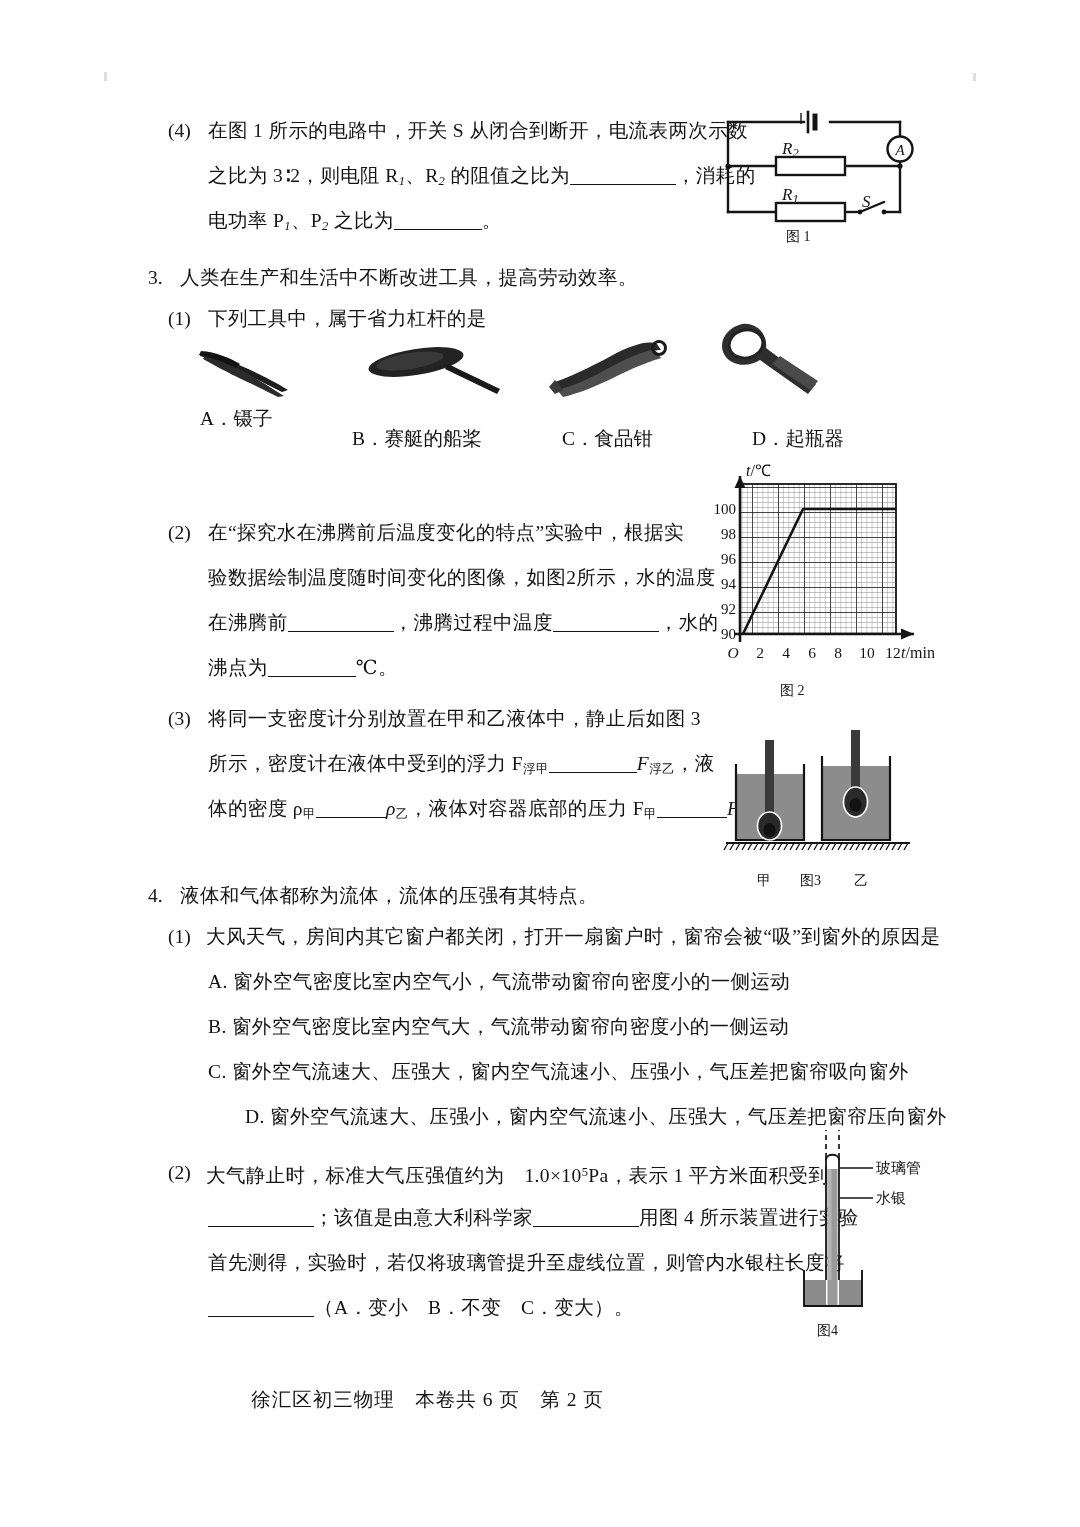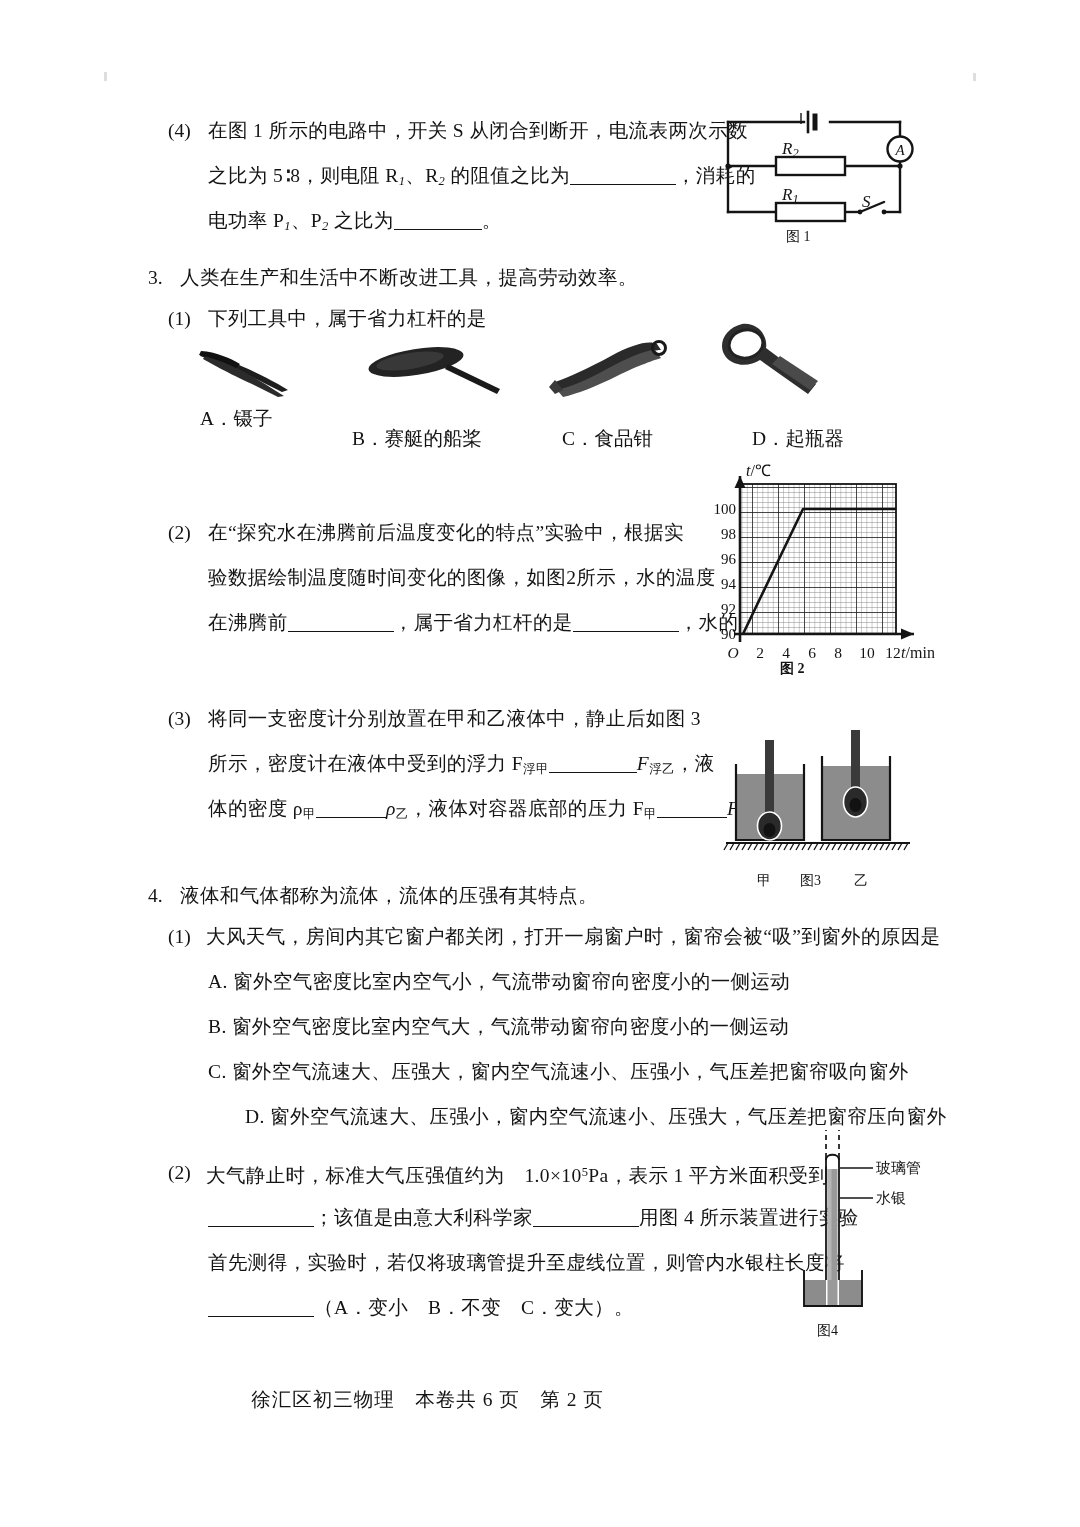--- a/index.html
+++ b/index.html
@@ -92,21 +92,21 @@
   <div class="speckle" style="left:973px;top:73px;width:3px;height:8px;"></div>
   <div class="speckle" style="left:800px;top:113px;width:2px;height:11px;background:#333;opacity:.8;"></div>
 
   <div class="qnum" style="left:168px;top:108px;">(4)</div>
 
   <div class="blk qtext" style="left:208px;top:108px;">
     <span>在图 1 所示的电路中，开关 S 从闭合到断开，电流表两次示数</span>
   </div>
 
   <div class="blk qtext" style="left:208px;top:153px;">
-    <span>之比为 5∶8，则电阻 R</span><span class="sub ital">1</span><span>、R</span><span class="sub ital">2</span><span> 的阻值之比为</span><span class="fill f-lg"></span><span>，消耗的</span>
+    <span>之比为 3∶2，则电阻 R</span><span class="sub ital">1</span><span>、R</span><span class="sub ital">2</span><span> 的阻值之比为</span><span class="fill f-lg"></span><span>，消耗的</span>
   </div>
 
   <div class="blk qtext" style="left:208px;top:198px;">
     <span>电功率 P</span><span class="sub ital">1</span><span>、P</span><span class="sub ital">2</span><span> 之比为</span><span class="fill f-md"></span><span>。</span>
   </div>
 
   <svg style="position:absolute;left:718px;top:108px;" width="215" height="120" viewBox="0 0 215 120">
     <g stroke="#141414" stroke-width="2.4" fill="none" stroke-linecap="square">
 
       <path d="M10 14 H86"></path>
@@ -196,21 +196,24 @@
     <span>C．</span><span>食品钳</span>
   </div>
   <div class="choice-row" style="left:752px;top:425px;">
     <span>D．</span><span>起瓶器</span>
   </div>
 
   <div class="qnum" style="left:168px;top:510px;">(2)</div>
   <div class="blk qtext" style="left:208px;top:510px;">在“探究水在沸腾前后温度变化的特点”实验中，根据实</div>
   <div class="blk qtext" style="left:208px;top:555px;">验数据绘制温度随时间变化的图像，如图2所示，水的温度</div>
   <div class="blk qtext" style="left:208px;top:600px;">
-    <span>在沸腾前</span><span class="fill f-lg"></span><span>，属于省力杠杆的是</span><span class="fill f-lg"></span><span>，水的</span>
+    <span>在沸腾前</span><span class="fill f-lg"></span><span>，沸腾过程中温度</span><span class="fill f-lg"></span><span>，水的</span>
+  </div>
+  <div class="blk qtext" style="left:208px;top:645px;">
+    <span>沸点为</span><span class="fill f-md"></span><span>℃。</span>
   </div>
 
   <svg style="position:absolute;left:700px;top:462px;" width="240" height="230" viewBox="0 0 240 230">
     <defs>
       <pattern id="fineGrid" width="5.2" height="5.0" patternUnits="userSpaceOnUse">
         <path d="M5.2 0 L0 0 0 5.0" fill="none" stroke="#6e6e6e" stroke-width="0.75"></path>
       </pattern>
       <pattern id="coarseGrid" width="26" height="25" patternUnits="userSpaceOnUse">
         <path d="M26 0 L0 0 0 25" fill="none" stroke="#1d1d1d" stroke-width="1.5"></path>
       </pattern>
@@ -247,21 +250,21 @@
       <text x="86" y="196">4</text>
       <text x="112" y="196">6</text>
       <text x="138" y="196">8</text>
       <text x="167" y="196">10</text>
       <text x="193" y="196">12</text>
     </g>
 
     <text x="46" y="14" font-family="Liberation Serif, serif" font-size="16" fill="#141414"><tspan font-style="italic">t</tspan>/℃</text>
     <text x="218" y="196" font-family="Liberation Serif, serif" font-size="16" fill="#141414" text-anchor="middle"><tspan font-style="italic">t</tspan>/min</text>
   </svg>
-  <div class="fig-cap" style="left:780px;top:660px;font-weight:bold;">图 2</div>
+  <div class="fig-cap" style="left:780px;top:682px;">图 2</div>
 
   <div class="qnum" style="left:168px;top:696px;">(3)</div>
   <div class="blk qtext" style="left:208px;top:696px;">将同一支密度计分别放置在甲和乙液体中，静止后如图 3</div>
 
   <div class="blk qtext" style="left:208px;top:741px;">
     <span>所示，密度计在液体中受到的浮力 F</span><span class="sub">浮甲</span><span class="fill f-md"></span><span class="ital">F</span><span class="sub">浮乙</span><span>，液</span>
   </div>
 
   <div class="blk qtext" style="left:208px;top:786px;">
     <span>体的密度 ρ</span><span class="sub">甲</span><span class="fill f-sm"></span><span class="ital">ρ</span><span class="sub">乙</span><span>，液体对容器底部的压力 F</span><span class="sub">甲</span><span class="fill f-sm"></span><span class="ital">F</span><span class="sub">乙</span><span>。</span>

